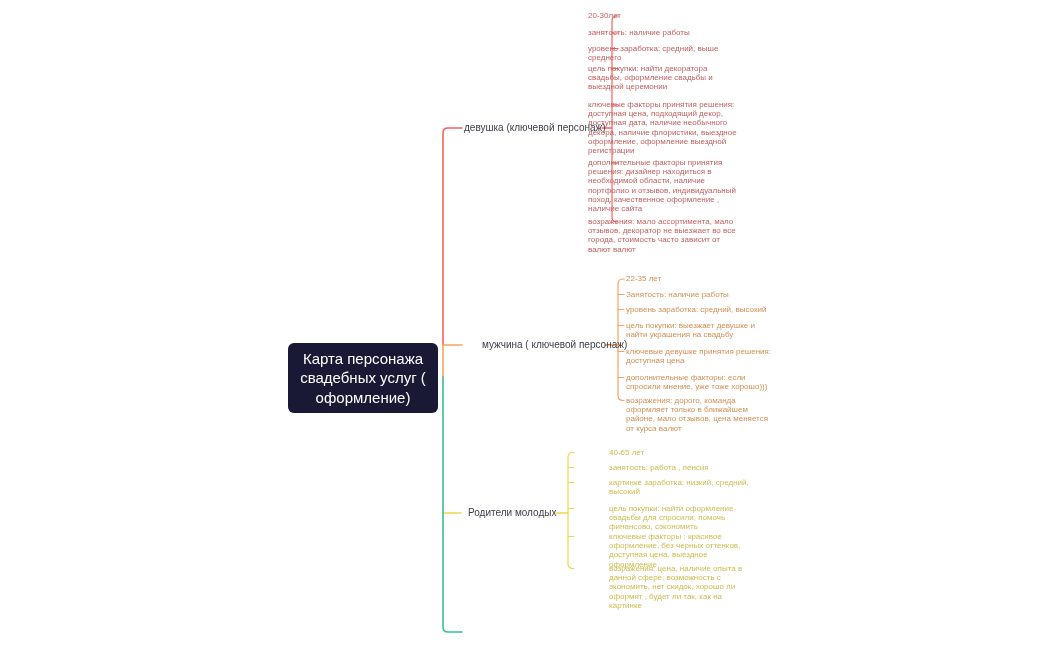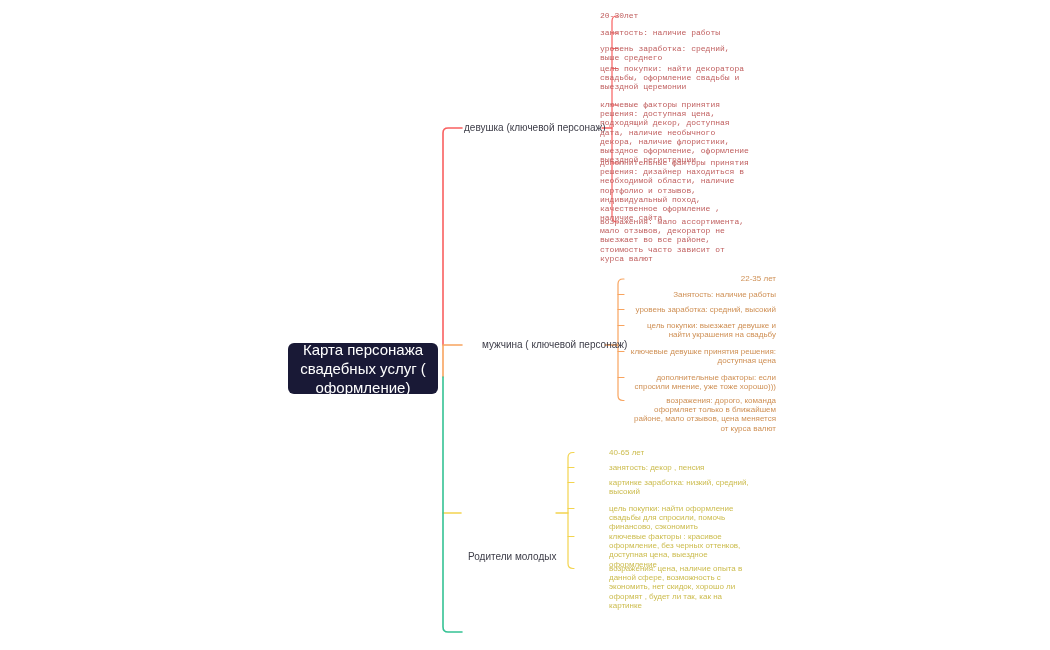--- a/index.html
+++ b/index.html
@@ -2,29 +2,29 @@
 <html><head>
 <meta charset="utf-8">
 <style>
   html,body{margin:0;padding:0;background:#fff;}
   .canvas{
     position:relative;width:1050px;height:650px;background:#ffffff;
     font-family:"Liberation Sans",sans-serif;overflow:hidden;
   }
   .connectors{position:absolute;left:0;top:0;pointer-events:none;}
   .central{
-    position:absolute;left:288px;top:343px;width:150px;height:51px;
+    position:absolute;left:288px;top:343px;width:150px;height:70px;
     border-radius:6px;display:flex;align-items:center;justify-content:center;
     text-align:center;font-size:15px;line-height:1.28;padding:2px 5px;
     box-sizing:border-box;cursor:default;
   }
   .blabel{position:absolute;font-size:10px;white-space:nowrap;cursor:default;}
   .item{position:absolute;font-size:8px;line-height:9.2px;cursor:default;}
-  .b1{left:600px;width:152px;font-family:Liberation Mono, monospace;}
-  .b2{left:626px;width:150px;text-align:right;}
+  .b1{left:588px;width:152px;}
+  .b2{left:626px;width:150px;}
   .b3{left:575px;width:148px;margin-left:34px;}
 </style>
 </head>
 <body>
 
 <div class="canvas" style="background: rgb(255, 255, 255);">
 
   <svg class="connectors" width="1050" height="650">
 
     <g fill="none" stroke-linecap="round" style="stroke: rgb(249, 96, 96);">
@@ -61,45 +61,45 @@
 
     <g fill="none" stroke-linecap="round" style="stroke: rgb(53, 194, 148);">
       <path stroke-width="1.6" d="M443,377 L443,627 Q443,632 448,632 L462,632"></path>
     </g>
   </svg>
 
   <div class="central" style="background-color: rgb(25, 25, 54); color: rgb(255, 255, 255);">Карта персонажа свадебных услуг ( оформление)</div>
 
   <div class="blabel" style="left: 464px; top: 122px; color: rgb(61, 61, 72);">девушка (ключевой персонаж)</div>
   <div class="blabel" style="left: 482px; top: 339px; color: rgb(61, 61, 72);">мужчина ( ключевой персонаж)</div>
-  <div class="blabel" style="left: 468px; top: 507px; color: rgb(61, 61, 72); margin-top: 44px;">Родители молодых</div>
+  <div class="blabel" style="left: 468px; top: 507px; color: rgb(61, 61, 72);">Родители молодых</div>
   <div class="blabel" style="left: 468px; top: 626px; color: rgb(61, 61, 72); margin-top: 42px;">Основная тема 4</div>
 
   <div style="color: rgb(192, 95, 95);">
     <div class="item b1" style="top:11px">20-30лет</div>
     <div class="item b1" style="top:28px">занятость: наличие работы</div>
     <div class="item b1" style="top:44px">уровень заработка: средний, выше среднего</div>
     <div class="item b1" style="top:64px">цель покупки: найти декоратора свадьбы, оформление свадьбы и выездной церемонии</div>
     <div class="item b1" style="top:100px">ключевые факторы принятия решения: доступная цена, подходящий декор, доступная дата, наличие необычного декора, наличие флористики, выездное оформление, оформление выездной регистрации</div>
     <div class="item b1" style="top:158px">дополнительные факторы принятия решения: дизайнер находиться в необходимой области, наличие портфолио и отзывов, индивидуальный поход, качественное оформление , наличие сайта</div>
-    <div class="item b1" style="top:217px">возражения: мало ассортимента, мало отзывов, декоратор не выезжает во все районе, стоимость часто зависит от курса валют</div>
+    <div class="item b1" style="top:217px">возражения: мало ассортимента, мало отзывов, декоратор не выезжает во все города, стоимость часто зависит от валют валют</div>
   </div>
 
   <div style="color: rgb(207, 144, 85);">
     <div class="item b2" style="top:274px">22-35 лет</div>
     <div class="item b2" style="top:290px">Занятость: наличие работы</div>
     <div class="item b2" style="top:305px">уровень заработка: средний, высокий</div>
     <div class="item b2" style="top:321px">цель покупки: выезжает девушке и найти украшения на свадьбу</div>
     <div class="item b2" style="top:347px">ключевые девушке принятия решения: доступная цена</div>
     <div class="item b2" style="top:373px">дополнительные факторы: если спросили мнение, уже тоже хорошо)))</div>
     <div class="item b2" style="top:396px">возражения: дорого, команда оформляет только в ближайшем районе, мало отзывов, цена меняется от курса валют</div>
   </div>
 
   <div style="color: rgb(204, 188, 78);">
     <div class="item b3" style="top:448px">40-65 лет</div>
-    <div class="item b3" style="top:463px">занятость: декор , пенсия</div>
+    <div class="item b3" style="top:463px">занятость: работа , пенсия</div>
     <div class="item b3" style="top:478px">картинке заработка: низкий, средний, высокий</div>
     <div class="item b3" style="top:504px">цель покупки: найти оформление свадьбы для спросили, помочь финансово, сэкономить</div>
     <div class="item b3" style="top:532px">ключевые факторы : красивое оформление, без черных оттенков, доступная цена, выездное оформление</div>
     <div class="item b3" style="top:564px">возражения: цена, наличие опыта в данной сфере, возможность с экономить, нет скидок, хорошо ли оформят , будет ли так, как на картинке</div>
   </div>
 
 </div>
 
 </body></html>

